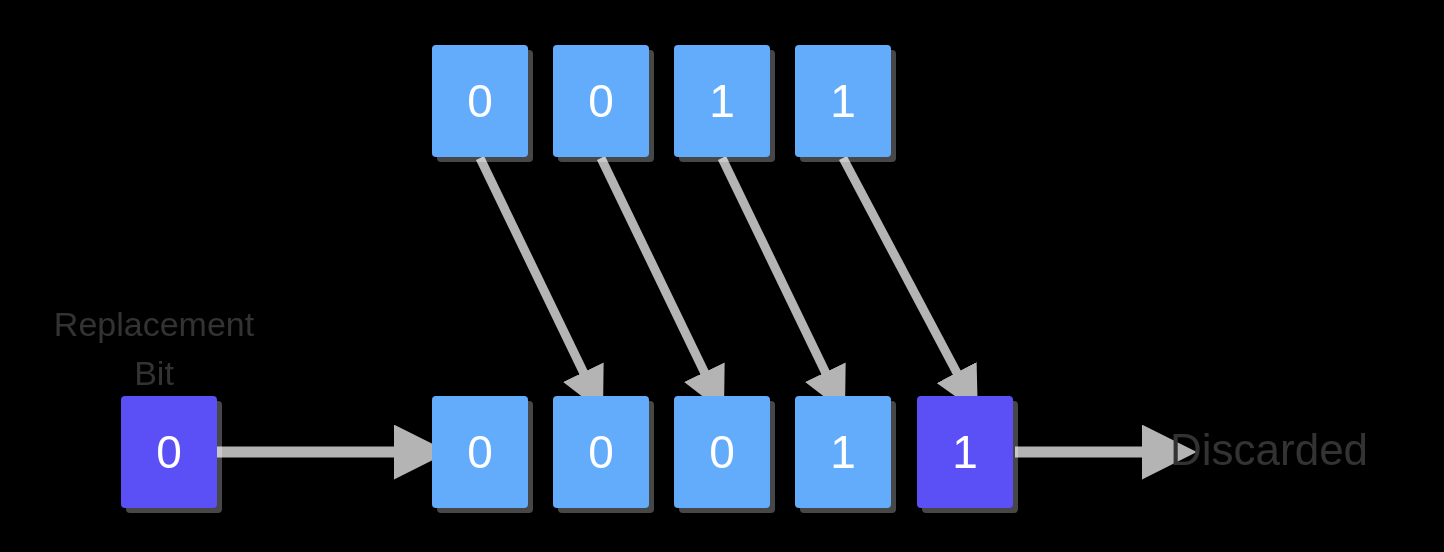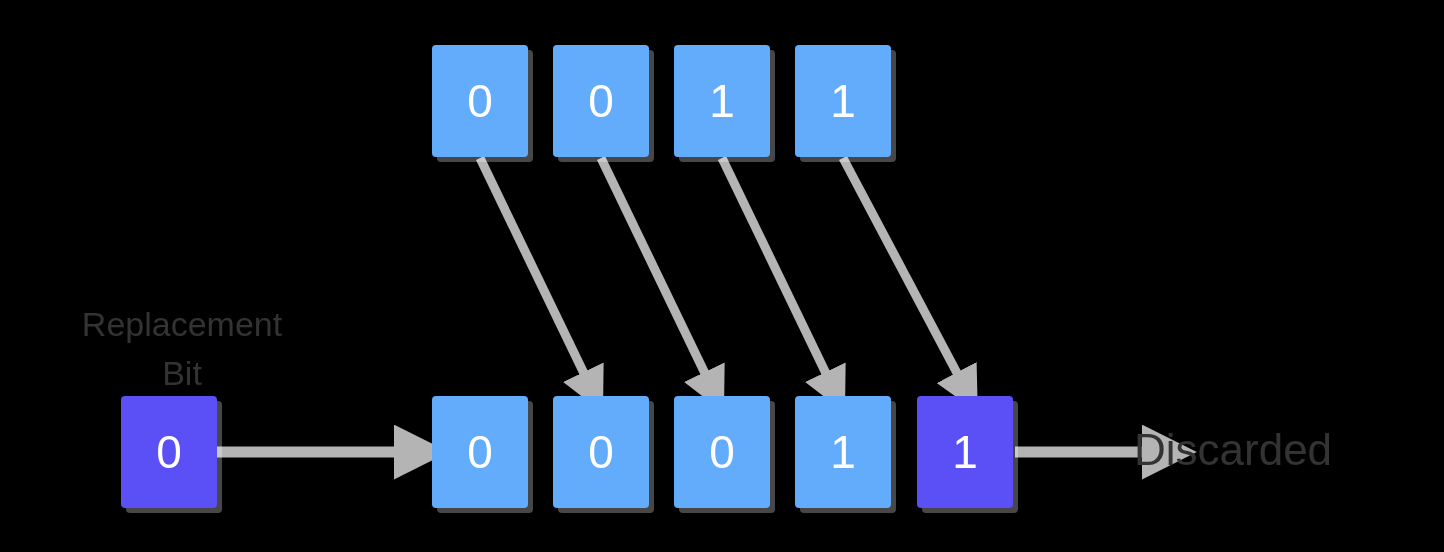--- a/index.html
+++ b/index.html
@@ -46,27 +46,27 @@
   }
   .side-label {
     position: absolute;
     color: #333333;
     font-size: 34px;
     line-height: 1.45;
     font-family: "Liberation Sans", sans-serif;
     white-space: pre-line;
   }
   #replacement-bit-label {
-    left: 52px;
+    left: 24px;
     top: 300px;
     width: 260px;
     text-align: center;
   }
   #discarded-label {
-    left: 1134px;
+    left: 1170px;
     top: 428px;
     font-size: 44px;
     line-height: 1;
   }
 </style>
 </head>
 <body>
 
 <div id="diagram-root">
 

